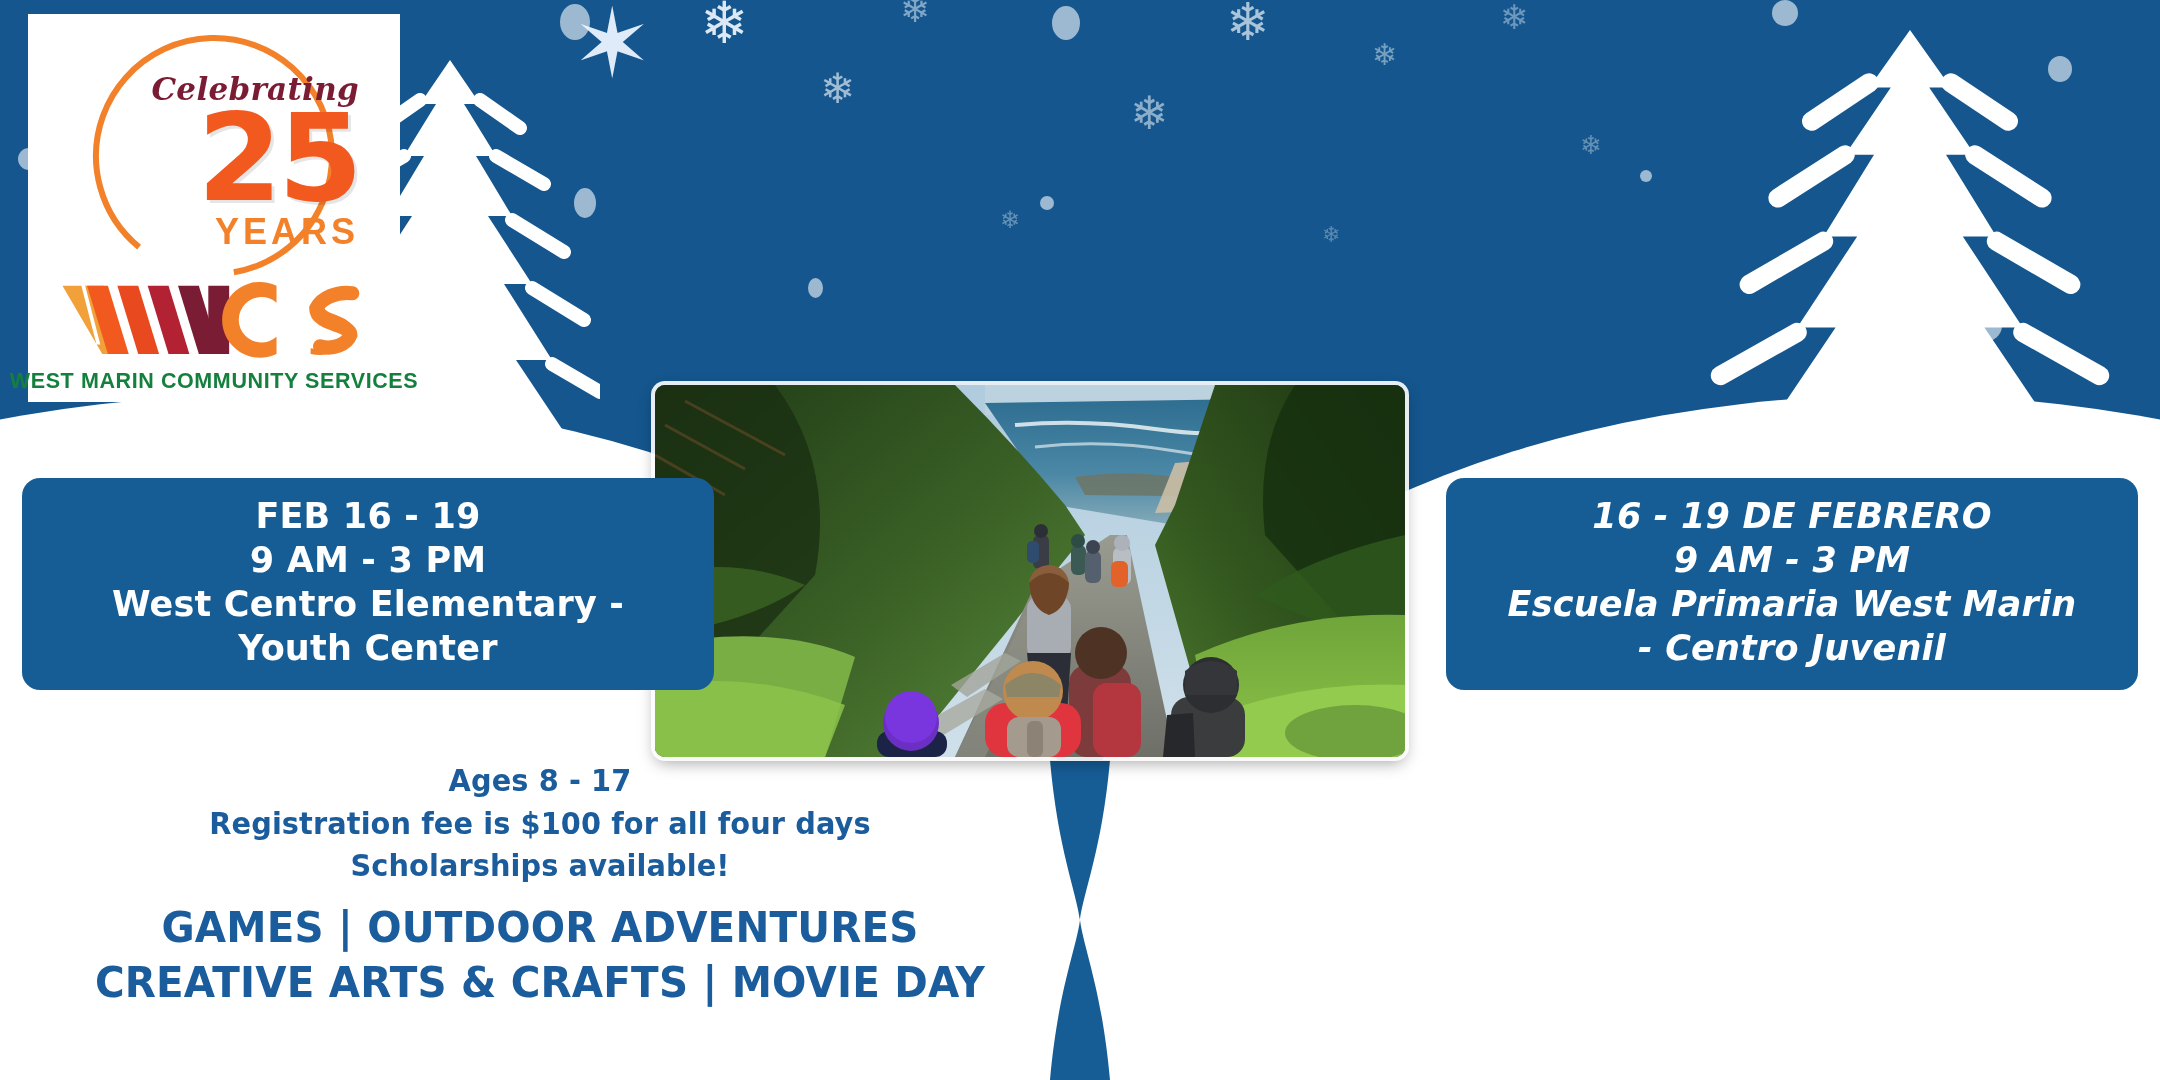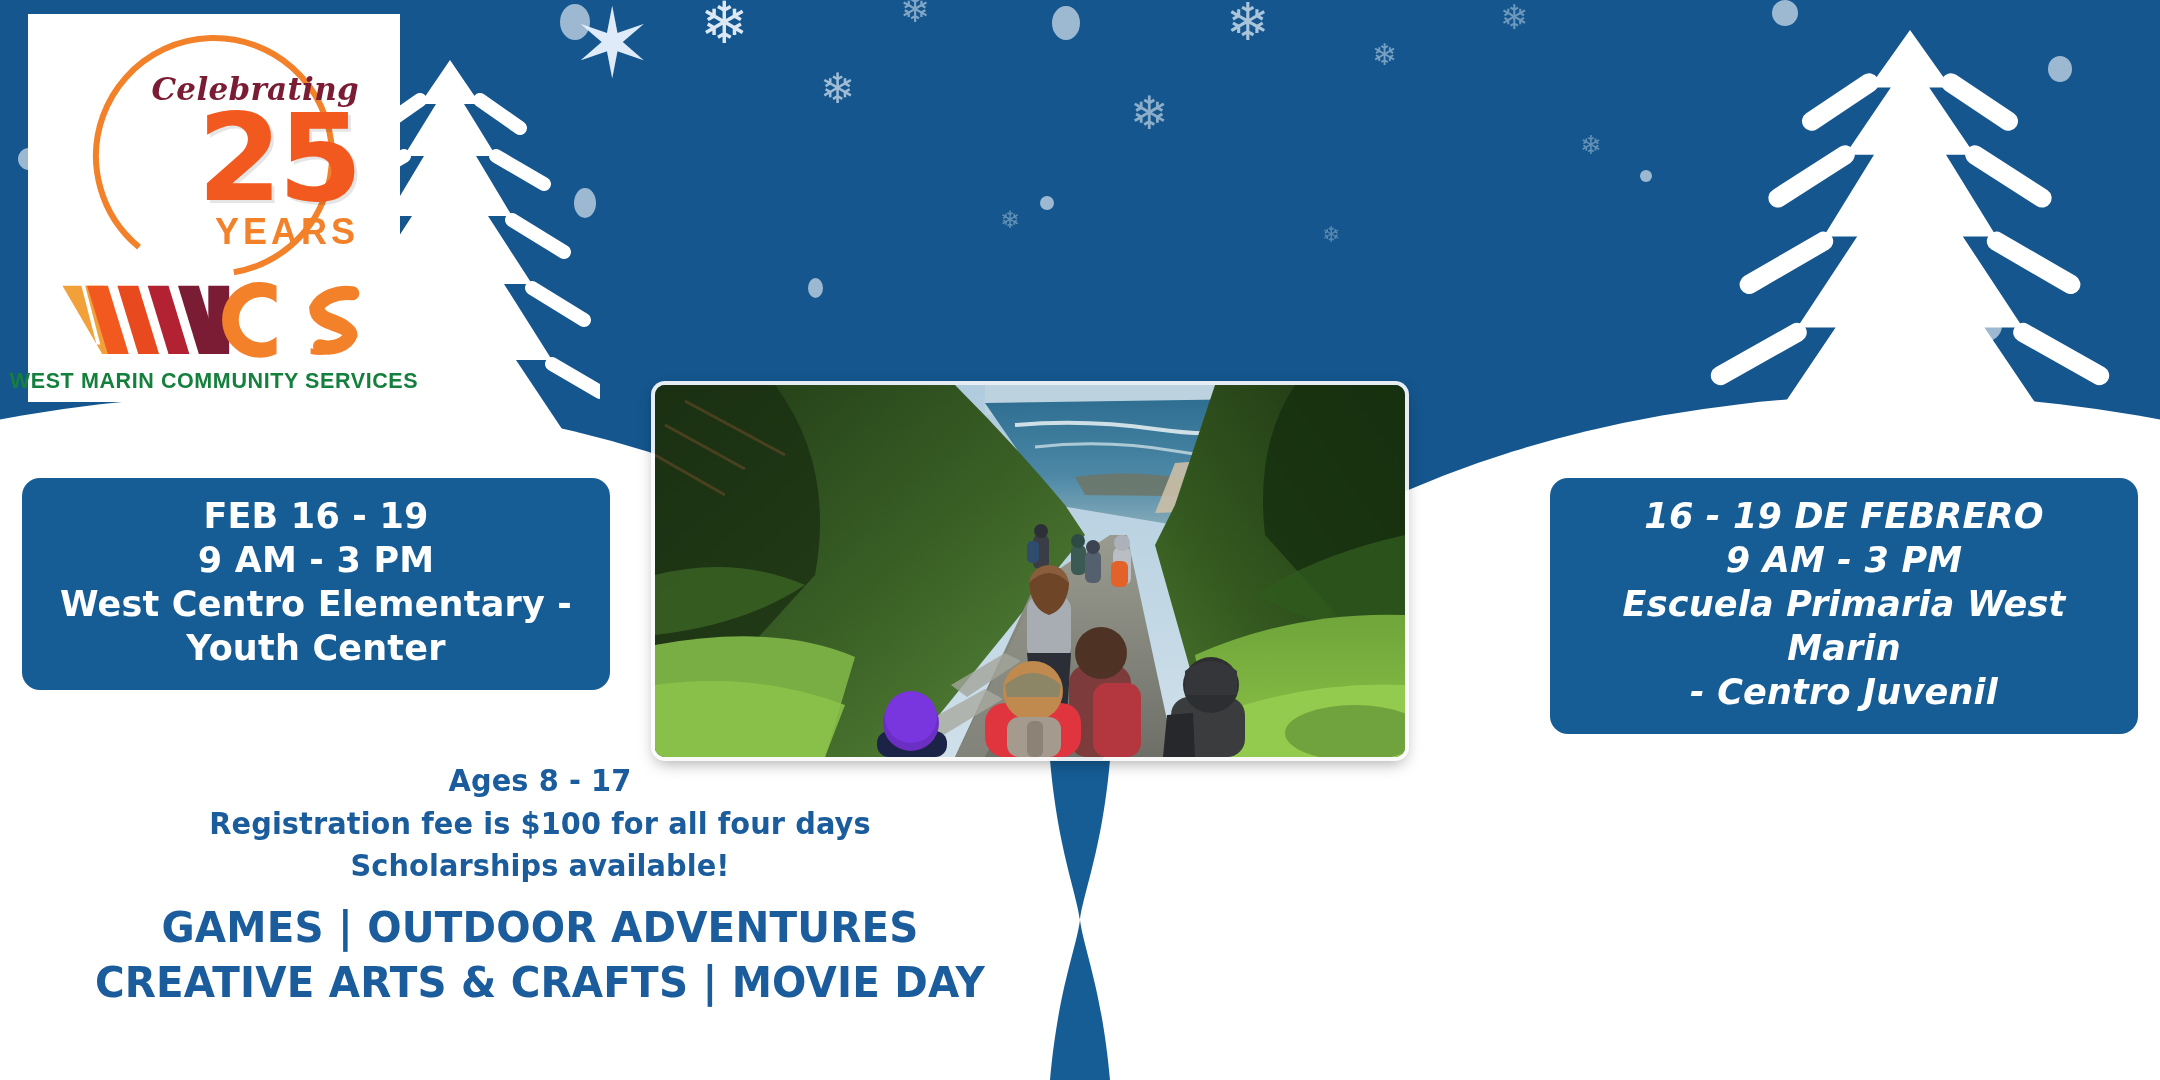--- a/index.html
+++ b/index.html
@@ -77,21 +77,21 @@
   
   .photo {
     position:absolute; left:655px; top:385px; width:750px; height:372px;
     border-radius:10px; overflow:hidden; z-index:7;
     box-shadow:0 0 0 4px rgba(255,255,255,.9), 0 6px 16px rgba(0,0,0,.35);
   }
   .photo svg { display:block; width:100%; height:100%; }
 
   
   .infobox {
-    position:absolute; top:478px; width:588px; padding:16px 18px 20px;
+    position:absolute; top:478px; width:692px; padding:16px 18px 20px;
     background:#165D96; border-radius:18px; z-index:8;
     text-align:center; color:#fff;
   }
   .infobox.left { left:22px; }
   .infobox.right { right:22px;font-style:italic; }
   .infobox .l {
     font-family:"DejaVu Sans", sans-serif; font-weight:bold;
     font-size:35px; line-height:1.26; letter-spacing:.2px;
   }
 

